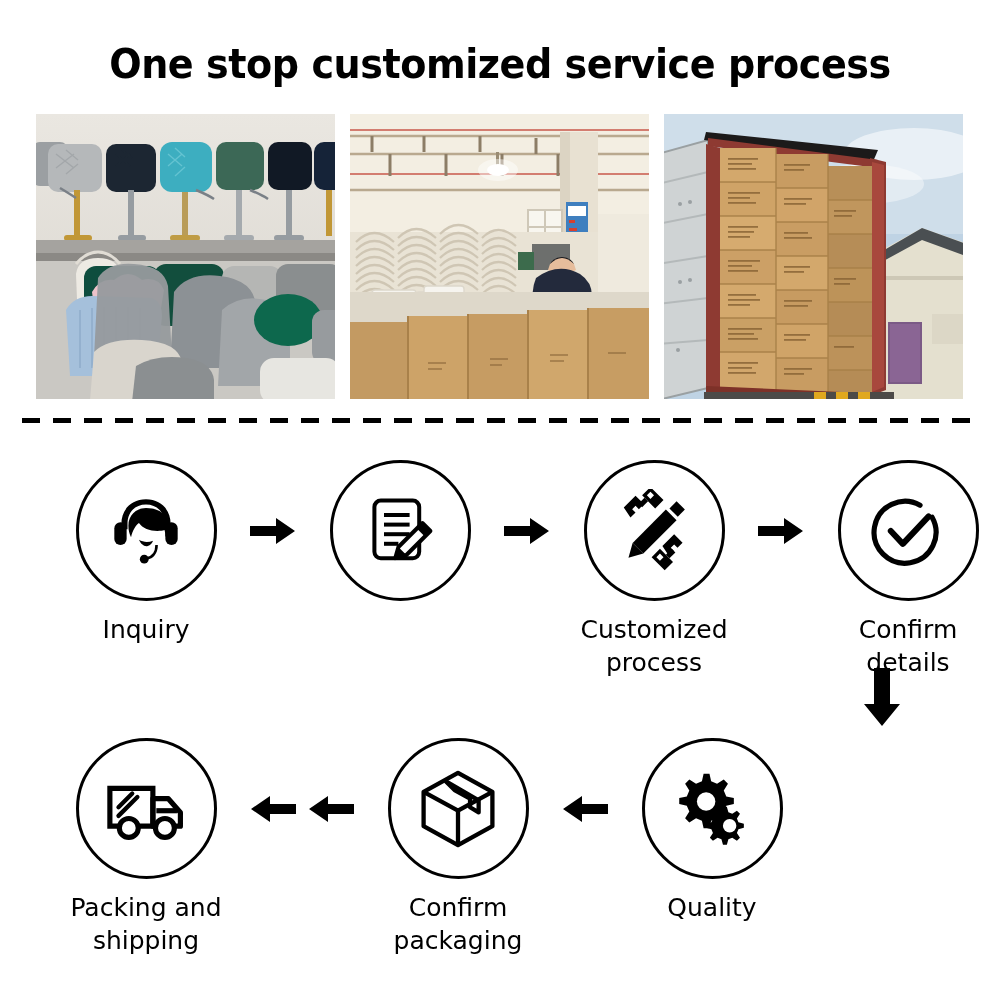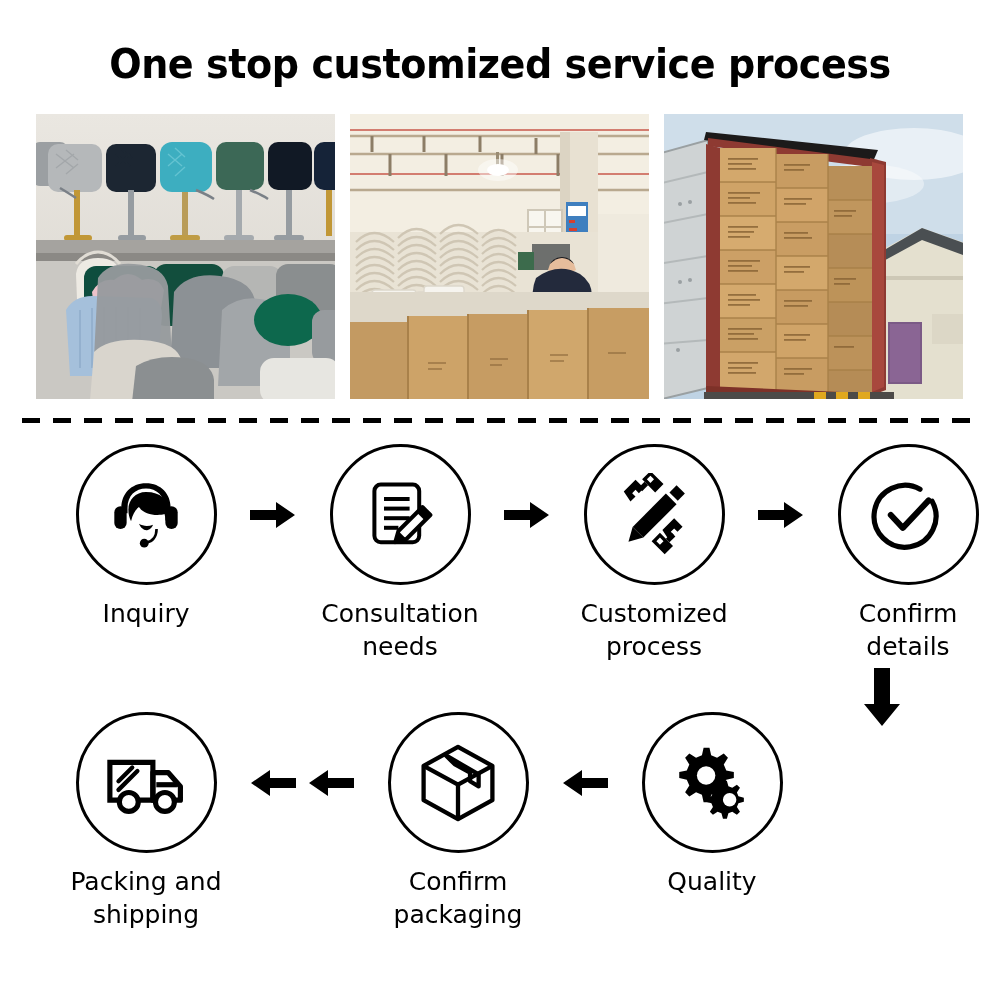--- a/index.html
+++ b/index.html
@@ -64,22 +64,22 @@
   }
 
   
   .flow-row {
     position: absolute;
     left: 0;
     width: 1000px;
     display: flex;
     align-items: flex-start;
   }
-  #flow-row-1 { top: 444px; }
-  #flow-row-2 { top: 712px; }
+  #flow-row-1 { top: 460px; }
+  #flow-row-2 { top: 738px; }
 
   .step {
     width: 196px;
     display: flex;
     flex-direction: column;
     align-items: center;
     flex: 0 0 auto;
   }
   .circle {
     width: 141px;
@@ -543,22 +543,20 @@
               <path d="M30 42 H62"></path>
               <path d="M30 54 H62"></path>
               <path d="M30 66 H48"></path>
           </g>
           <path d="M78 40 l10 10 -30 30 -14 4 4 -14z" fill="#fff" stroke="#000" stroke-width="5" stroke-linejoin="round"></path>
           <path d="M78 40 l10 10 -7 7 -10 -10z" fill="#000"></path>
           <path d="M48 70 l-4 14 14 -4z" fill="#000"></path>
         </svg>
       </span>
     </div>
-    <div class="step-label">Consultation
-needs</div>
   </div>
 
   <div class="arrow-cell">
     <svg width="46" height="28" viewBox="0 0 46 28">
       <path d="M0 9 h26 V1 l19 13 -19 13 v-8 H0z" fill="#000"></path>
     </svg>
   </div>
 
   <div class="step">
     <div class="circle">

